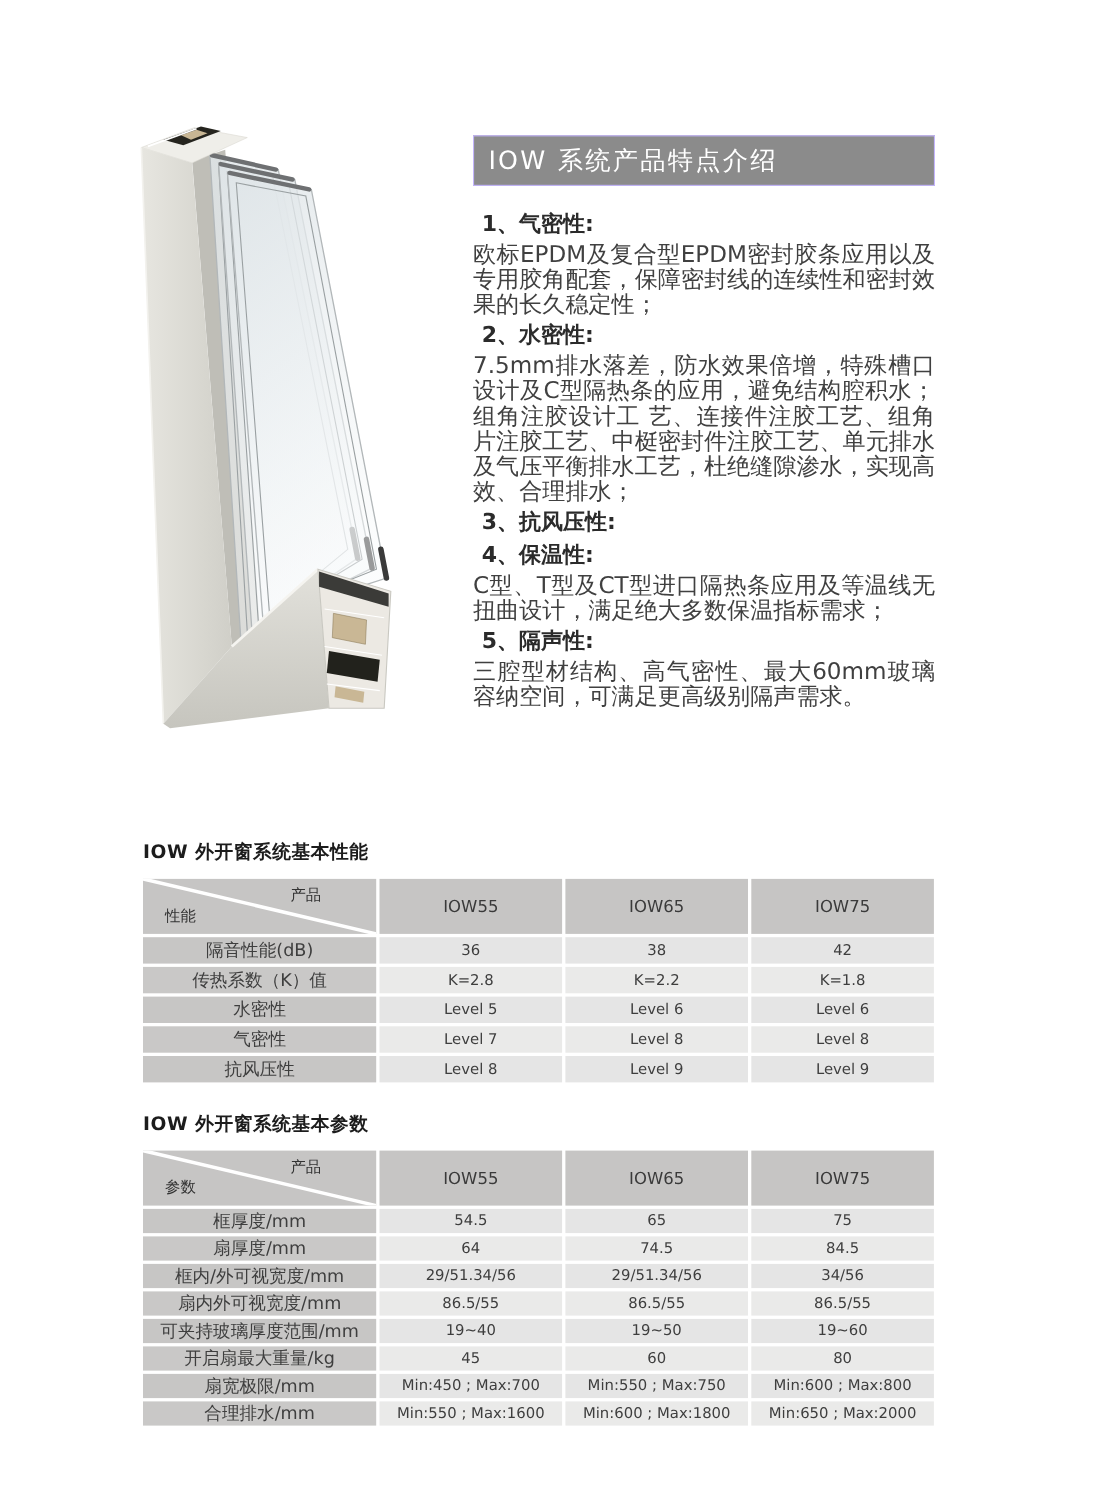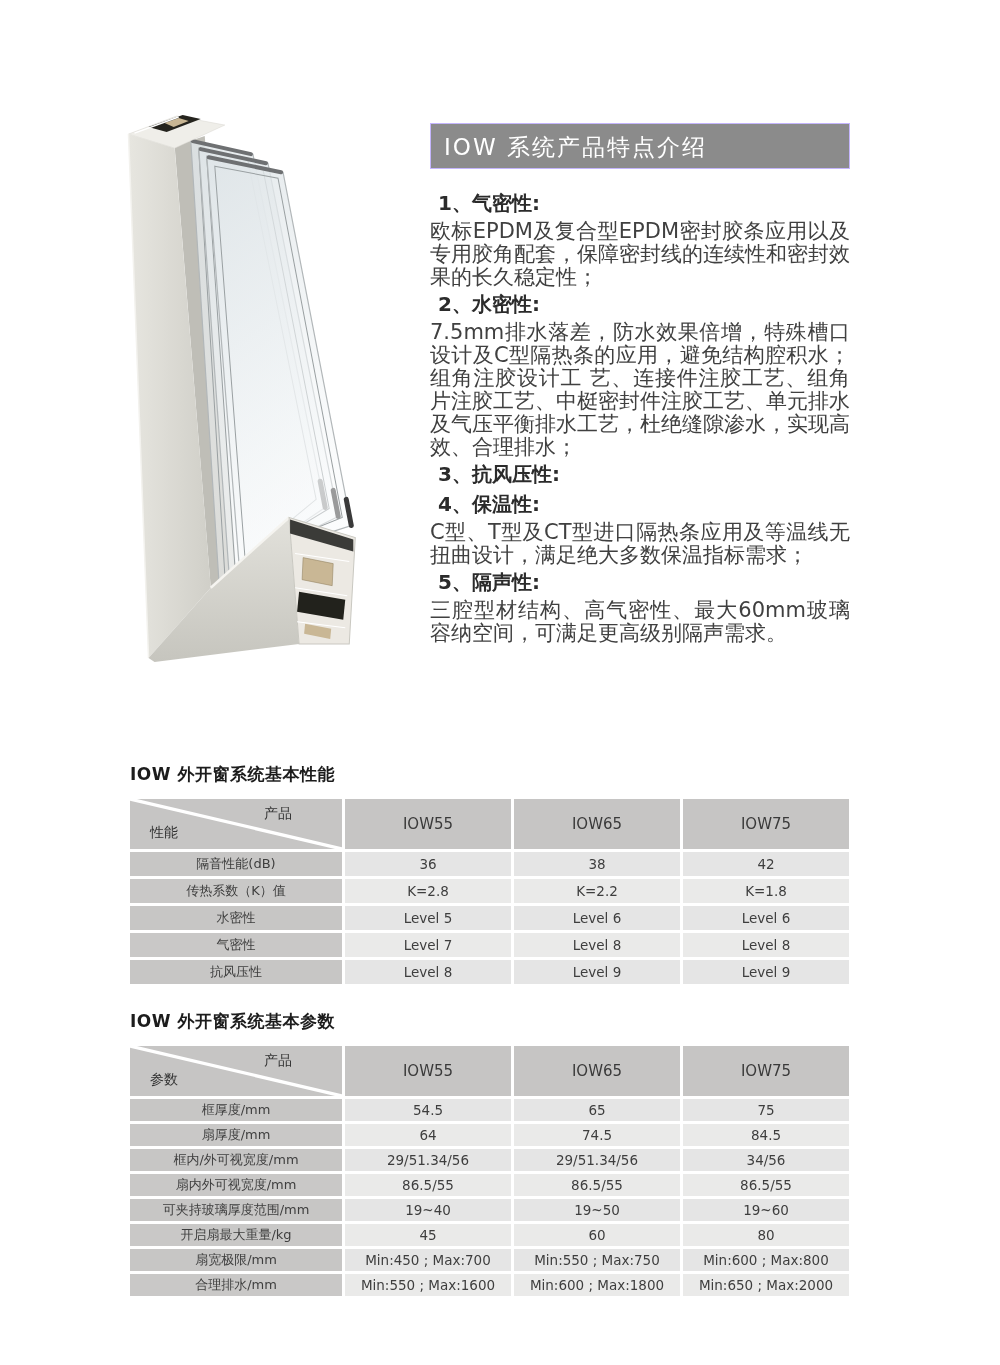--- a/index.html
+++ b/index.html
@@ -42,21 +42,21 @@
   .t2 .grid { --rowh:22px; }
   .cell {
     display:flex; align-items:center; justify-content:center;
     font-size:13.5px; color:#3e3e3e;
   }
   .cell.head { background:#c6c5c4; height:50px; font-size:15px; color:#3a3a3a; }
   .cell.corner { background:#c6c5c4; height:50px; position:relative;text-decoration:underline; }
   .cell.corner svg { position:absolute; inset:0; width:100%; height:100%; }
   .corner-top  { position:absolute; top:6px;  right:50px; font-size:14px; color:#333; }
   .corner-bottom { position:absolute; bottom:7px; left:20px; font-size:14px; color:#333; }
-  .cell.rowlabel { background:#c7c6c5; height:var(--rowh); font-size:13px; }
+  .cell.rowlabel { background:#c7c6c5; height:var(--rowh); font-size:16px; }
   .cell.rowlabel.alt { background:#c9c8c7; }
   .cell.val { background:#e5e5e5; height:var(--rowh); }
   .cell.val.alt { background:#eaeae9; }
 </style>
 </head>
 <body>
 
 <div class="hero">
   <svg viewBox="0 0 310 560">
     <defs>

